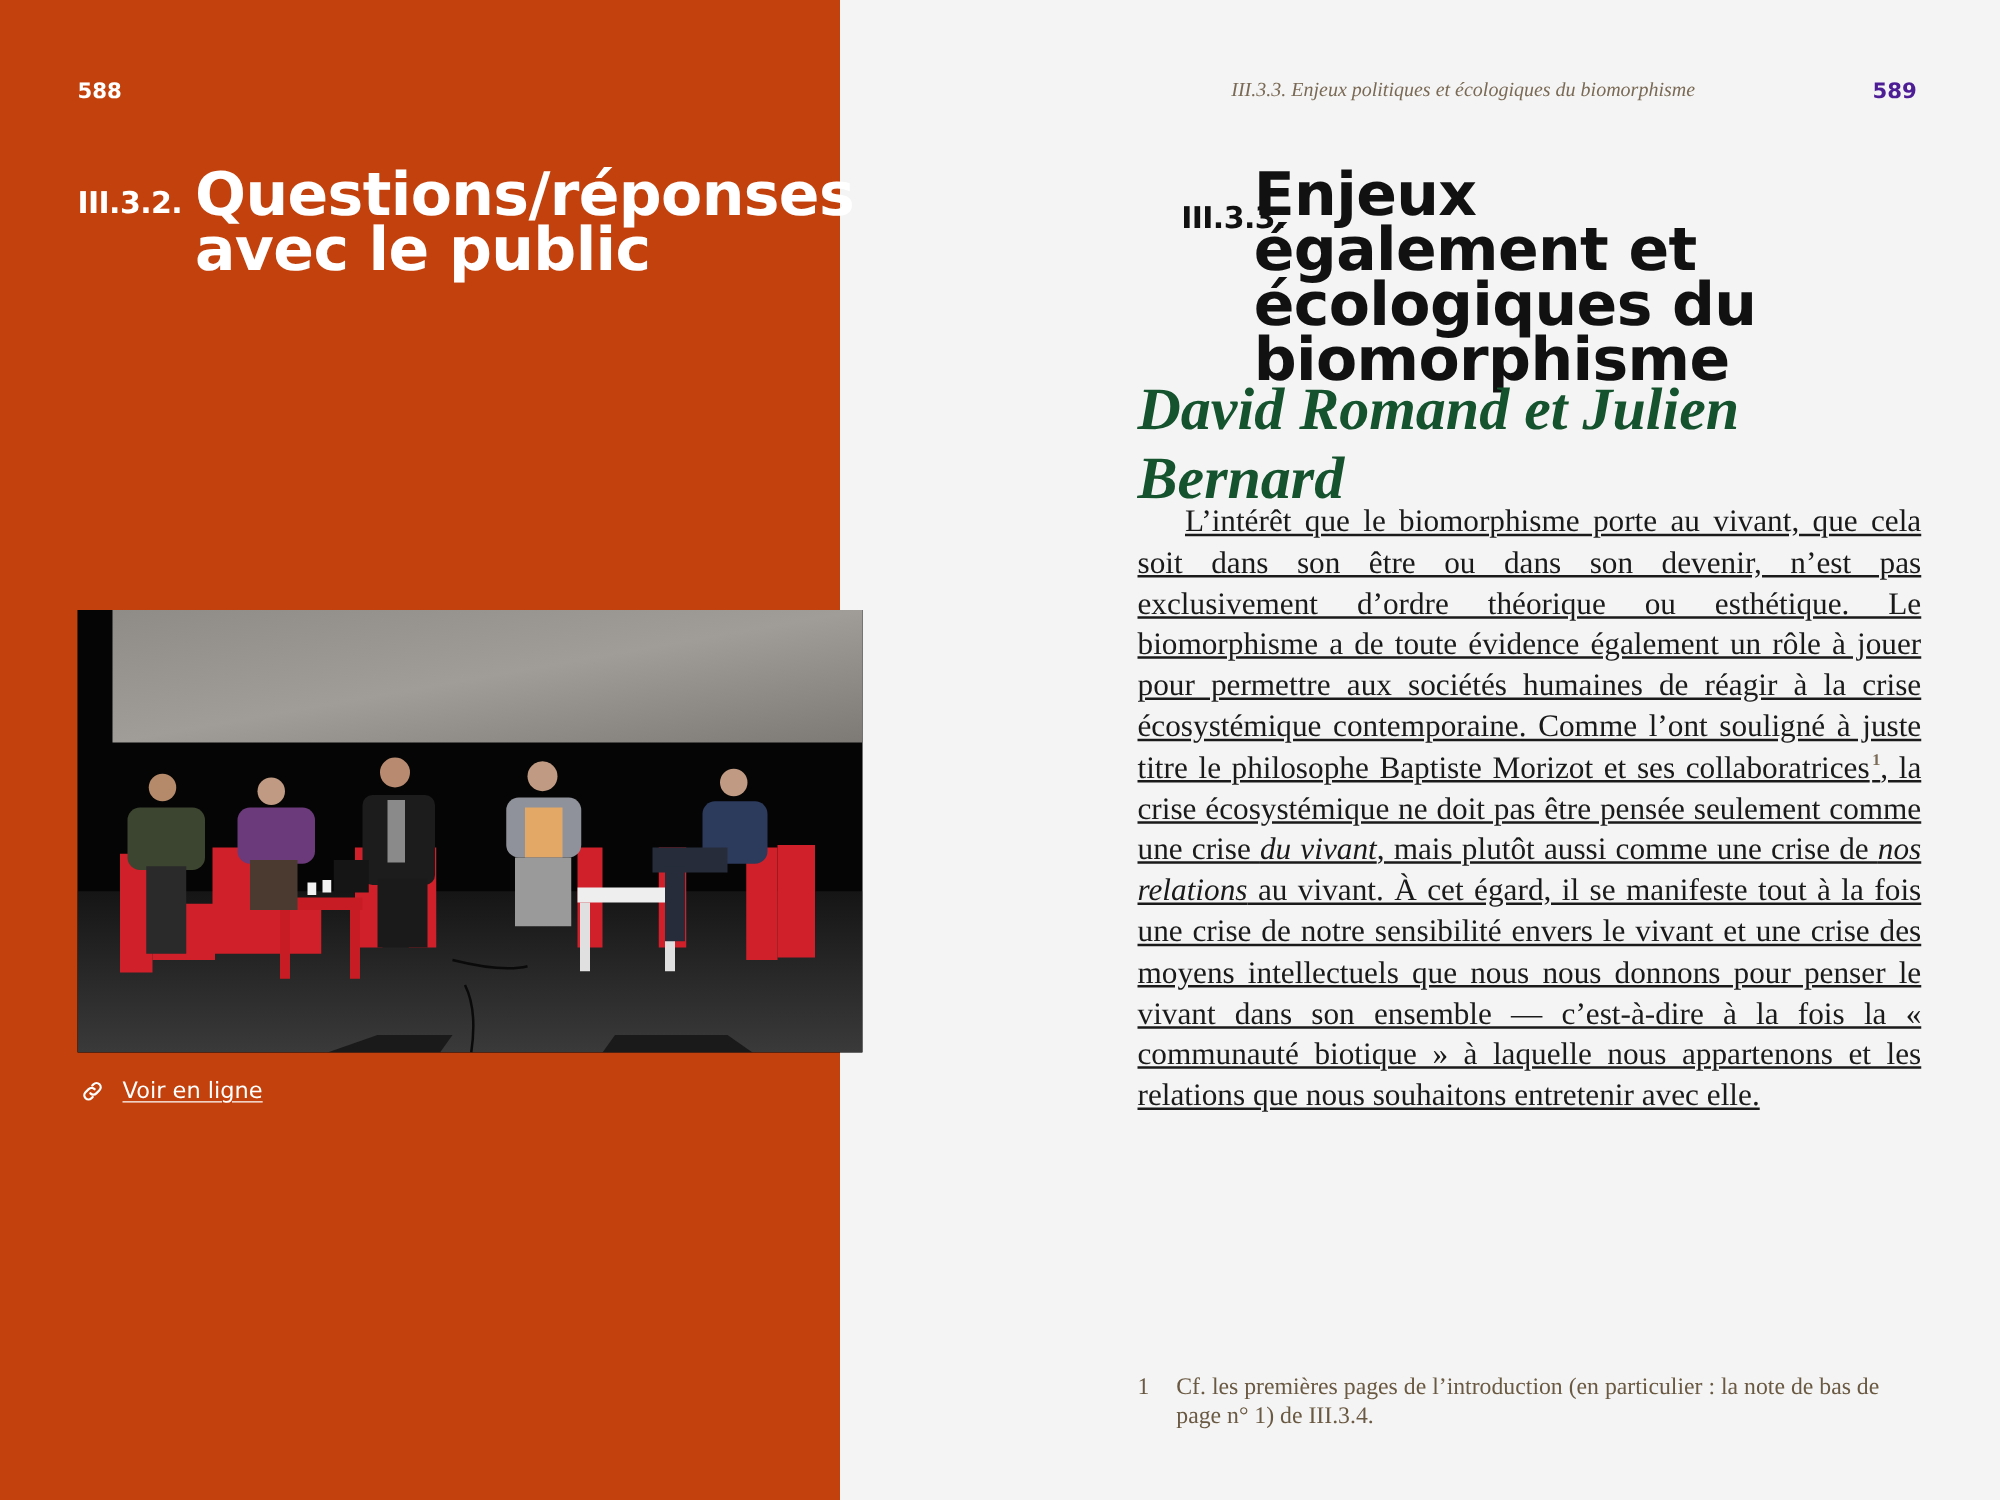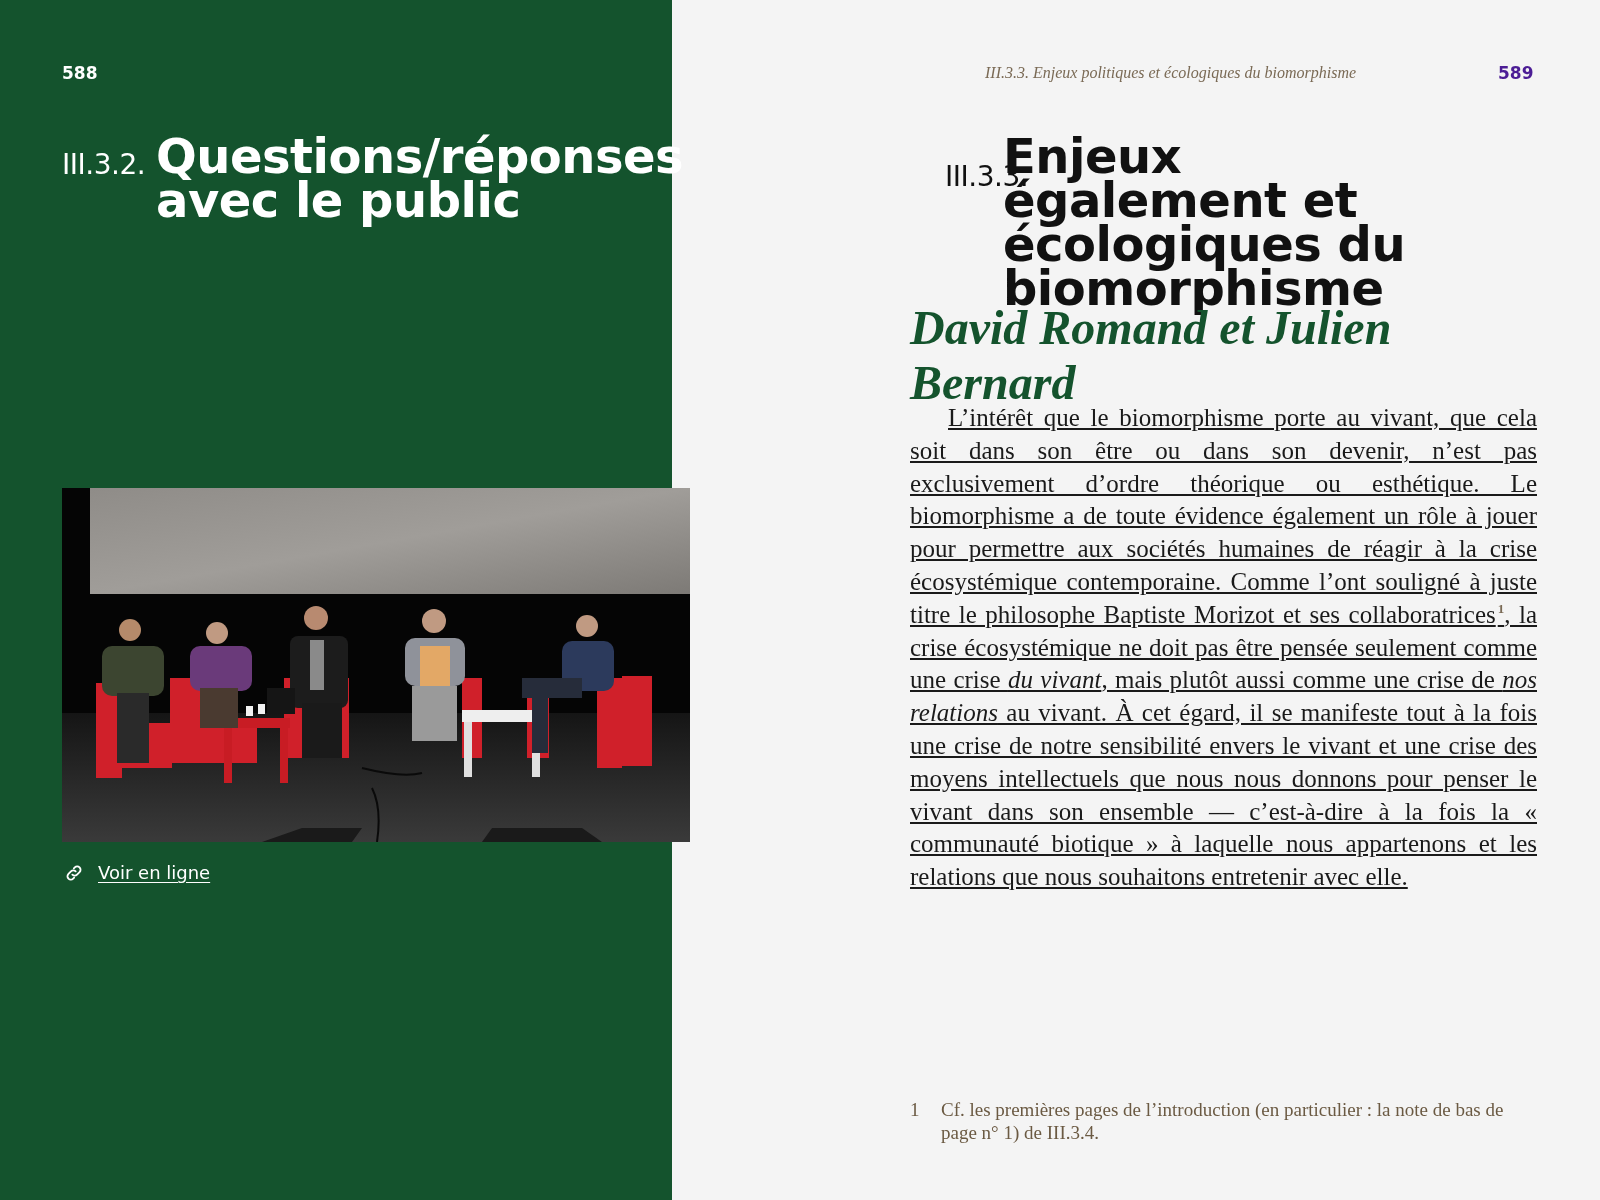--- a/index.html
+++ b/index.html
@@ -1,24 +1,24 @@
 <!DOCTYPE html>
 <html><head>
   <meta charset="utf-8">
   <style>
     html, body { margin: 0; padding: 0; }
     body { width: 1600px; height: 1200px; position: relative; overflow: hidden; background: #f4f4f4; }
-    .page-left { position: absolute; left: 0; top: 0; width: 672px; height: 1200px; background: #14532d; }
+    .page-left { position: absolute; left: 0; top: 0; width: 672px; height: 1200px; background: #c2410c; }
     .page-right { position: absolute; left: 800px; top: 0; width: 800px; height: 1200px; background: #f4f4f4; padding-left: 43px; }
     .sans { font-family: "DejaVu Sans", "Liberation Sans", sans-serif; }
     .serif { font-family: "Liberation Serif", "DejaVu Serif", serif; }
 
     .folio-left { position: absolute; left: 62px; top: 63px; color: #fff; font-size: 17px; font-weight: bold; }
     .sec-left { position: absolute; left: 62px; top: 134px; width: 660px; color: #fff; }
-    .secnum { position: absolute; left: 0; top: 14px; font-size: 28px; font-weight: normal; letter-spacing: -0.5px; }
+    .secnum { position: absolute; left: 0; top: 14px; font-size: 24px; font-weight: bold; letter-spacing: -0.5px; }
     .sectitle { position: absolute; left: 94px; top: 0; font-size: 48px; font-weight: bold; line-height: 44px; letter-spacing: -0.5px; width: 580px; }
 
     .photo { position: absolute; left: 62px; top: 488px; width: 628px; height: 354px; background: #0b0b0b; overflow: hidden; }
     .link-row { position: absolute; left: 64px; top: 862px; display: flex; align-items: center; color: #fff; }
     .link-row .icon { width: 20px; height: 20px; margin-right: 14px; }
     .link-row a { color: #fff; font-size: 18px; text-decoration: underline; text-underline-offset: 3px; }
 
     .running-head { position: absolute; left: 185px; top: 64px; font-size: 16px; font-style: italic; color: #7a6a55; }
     .folio-right { position: absolute; left: 698px; top: 63px; font-size: 17px; font-weight: bold; color: #4c1d95; }
     .sec-right { position: absolute; left: 110px; top: 134px; width: 620px; color: #111; }

